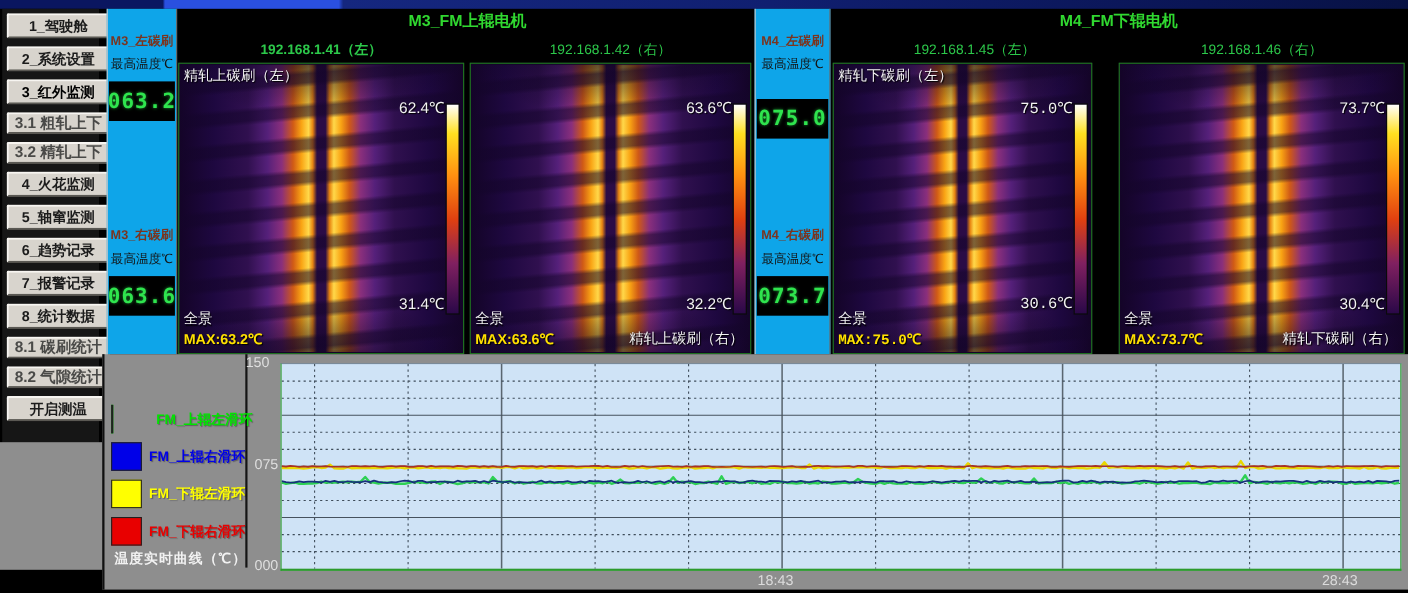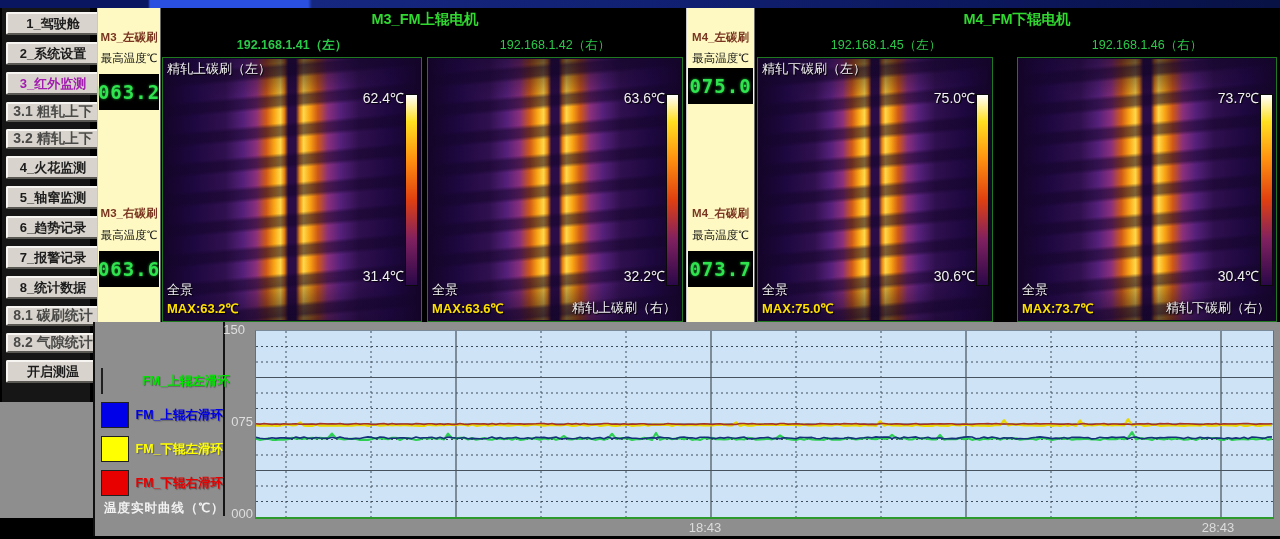--- a/index.html
+++ b/index.html
@@ -12,24 +12,24 @@
       #15277f 312px,#101f70 700px,#0a1555 1090px,#081244 100%);}
 
   
   .sidebar{position:absolute;left:2px;top:8px;width:88px;height:400px;background:#161616;
     display:flex;flex-direction:column;gap:7px;padding:4px 0 0 4px;box-sizing:border-box;}
   .sbtn{width:94px;height:23px;background:#d8d4cd;border-top:2px solid #f7f5f1;border-left:2px solid #f7f5f1;
     border-right:2px solid #5a5853;border-bottom:2px solid #5a5853;border-radius:2px;
     display:flex;align-items:center;justify-content:center;font-size:13px;font-weight:bold;color:#1c1c1c;
     box-sizing:border-box;cursor:pointer;}
   .sbtn.sub{height:20px;font-size:14px;font-weight:bold;color:#4a4a48;}
-  .sbtn.active{color:#a21caf;}
-
-  
-  .brush-panel{position:absolute;top:8px;background:#fef9c3;border-left:1px solid #c8c8c8;border-right:1px solid #6a6a6a;box-sizing:border-box;}
+  .sbtn.active{color:#000000;}
+
+  
+  .brush-panel{position:absolute;top:8px;background:#0ea5e9;border-left:1px solid #c8c8c8;border-right:1px solid #6a6a6a;box-sizing:border-box;}
   .bp-title{position:absolute;width:100%;text-align:center;font-size:11.5px;font-weight:bold;color:#7a3520;}
   .bp-temp{position:absolute;width:100%;text-align:center;font-size:11.5px;color:#141414;}
   .led{position:absolute;left:1px;width:calc(100% - 2px);height:36px;background:#000;
     display:flex;align-items:center;justify-content:center;
     font-family:"DejaVu Sans Mono",monospace;font-size:19px;font-weight:bold;color:#2fe44e;
     text-shadow:0 0 3px #1f9a33;letter-spacing:1px;}
 
   
   .hdr-title{position:absolute;top:10px;text-align:center;font-size:14.5px;font-weight:bold;color:#30d830;}
   .hdr-ip{position:absolute;top:37px;text-align:center;font-size:12.5px;color:#2cc84a;}
@@ -106,21 +106,21 @@
     <div class="bp-temp" style="top:43px;">最高温度℃</div>
     <div class="led" style="top:66px;">063.2</div>
     <div class="bp-title" style="top:198px;">M3_右碳刷</div>
     <div class="bp-temp" style="top:220px;">最高温度℃</div>
     <div class="led" style="top:243px;">063.6</div>
   </div>
 
   <div class="brush-panel" style="left:686px;width:69px;height:314px;">
     <div class="bp-title" style="top:22px;">M4_左碳刷</div>
     <div class="bp-temp" style="top:43px;">最高温度℃</div>
-    <div class="led" style="top:60px;">075.0</div>
+    <div class="led" style="top:82px;">075.0</div>
     <div class="bp-title" style="top:198px;">M4_右碳刷</div>
     <div class="bp-temp" style="top:220px;">最高温度℃</div>
     <div class="led" style="top:243px;">073.7</div>
   </div>
 
   <div class="thermal" style="left:162px;width:260px;">
     <div class="thermal-img"></div>
     <div class="scalebar"></div>
     <span class="t-label t-title-tl">精轧上碳刷（左）</span>
     <span class="t-label t-high">62.4℃</span>
@@ -132,21 +132,21 @@
   <div class="thermal" style="left:427px;width:256px;">
     <div class="thermal-img"></div>
     <div class="scalebar"></div>
     <span class="t-label t-title-br">精轧上碳刷（右）</span>
     <span class="t-label t-high">63.6℃</span>
     <span class="t-label t-low">32.2℃</span>
     <span class="t-label t-pano">全景</span>
     <span class="t-label t-max">MAX:63.6℃</span>
   </div>
 
-  <div class="thermal" style="left:757px;width:236px;">
+  <div class="thermal" style="left:757px;width:236px;font-family:Liberation Mono, monospace;">
     <div class="thermal-img"></div>
     <div class="scalebar"></div>
     <span class="t-label t-title-tl">精轧下碳刷（左）</span>
     <span class="t-label t-high">75.0℃</span>
     <span class="t-label t-low">30.6℃</span>
     <span class="t-label t-pano">全景</span>
     <span class="t-label t-max">MAX:75.0℃</span>
   </div>
 
   <div class="thermal" style="left:1017px;width:260px;">

